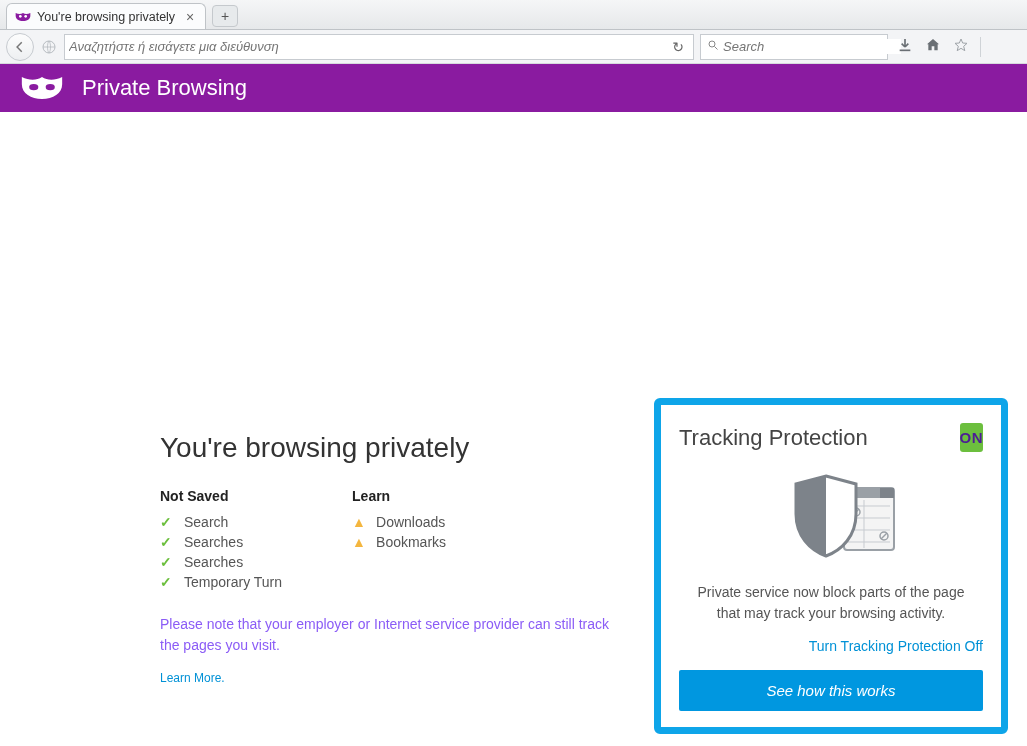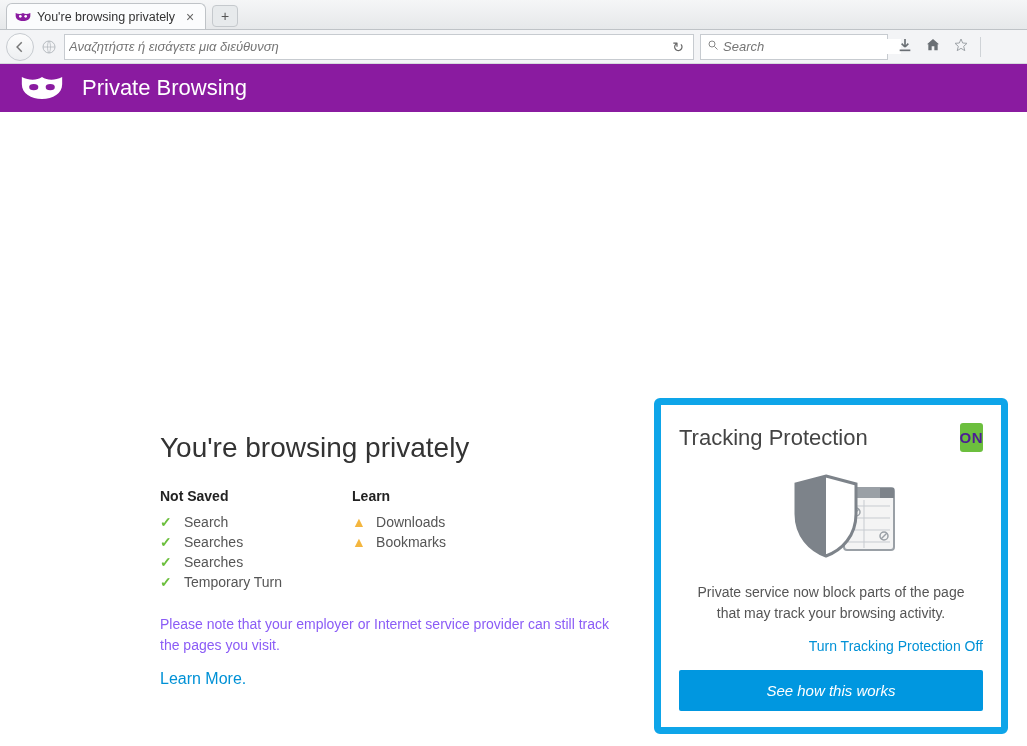--- a/index.html
+++ b/index.html
@@ -31,21 +31,21 @@
   .content { position:relative; background:#fff; height:630px;}
   .left-block { position:absolute; left:160px; top:320px; width:470px;}
   .left-block h1 { font-size:28px; font-weight:300; color:#333; margin-bottom:24px;}
   .columns { display:flex; gap:70px; margin-bottom:22px;}
   .col h3 { font-size:14px; font-weight:700; margin-bottom:8px; color:#222;}
   .col ul { list-style:none;}
   .col li { display:flex; align-items:center; gap:8px; font-size:14px; color:#555; padding:2px 0;}
   .check-icon { color:#6cbf3e; font-weight:bold; font-size:14px; width:16px;}
   .warn-icon { color:#f4b63f; font-size:14px; width:16px;}
   .note { font-size:14px; color:#8b5cf6; line-height:1.5; margin-bottom:14px; max-width:450px;}
-  .learn { color:#0091d6; font-size:16px; text-decoration:none; cursor:pointer;}
+  .learn { color:#0091d6; font-size:12px; text-decoration:none; cursor:pointer;}
   
   .card { position:absolute; left:654px; top:286px; width:354px; border:7px solid #0ea5e9; border-radius:6px; background:#fff; padding:18px 18px 16px 18px;}
   .card-head { display:flex; align-items:center; justify-content:space-between; margin-bottom:14px;}
   .card-title { font-size:22px; font-weight:300; color:#444;}
   .badge-on { background:#6cbf3e; color:#4c1d95; font-weight:700; font-size:15px; padding:6px 0; border-radius:3px; letter-spacing:0.5px;}
   .shield-graphic { display:flex; justify-content:center; margin:6px 0 16px 0;}
   .card-desc { text-align:center; font-size:14px; color:#555; line-height:1.5; margin-bottom:14px; padding:0 6px;}
   .turnoff { display:block; text-align:right; color:#0091d6; font-size:14px; margin-bottom:16px; cursor:pointer;}
   .see-btn { display:block; width:100%; background:#0097e0; color:#fff; border:none; padding:12px 0; font-size:15px; border-radius:2px; cursor:pointer;font-style:italic;}
 </style>

